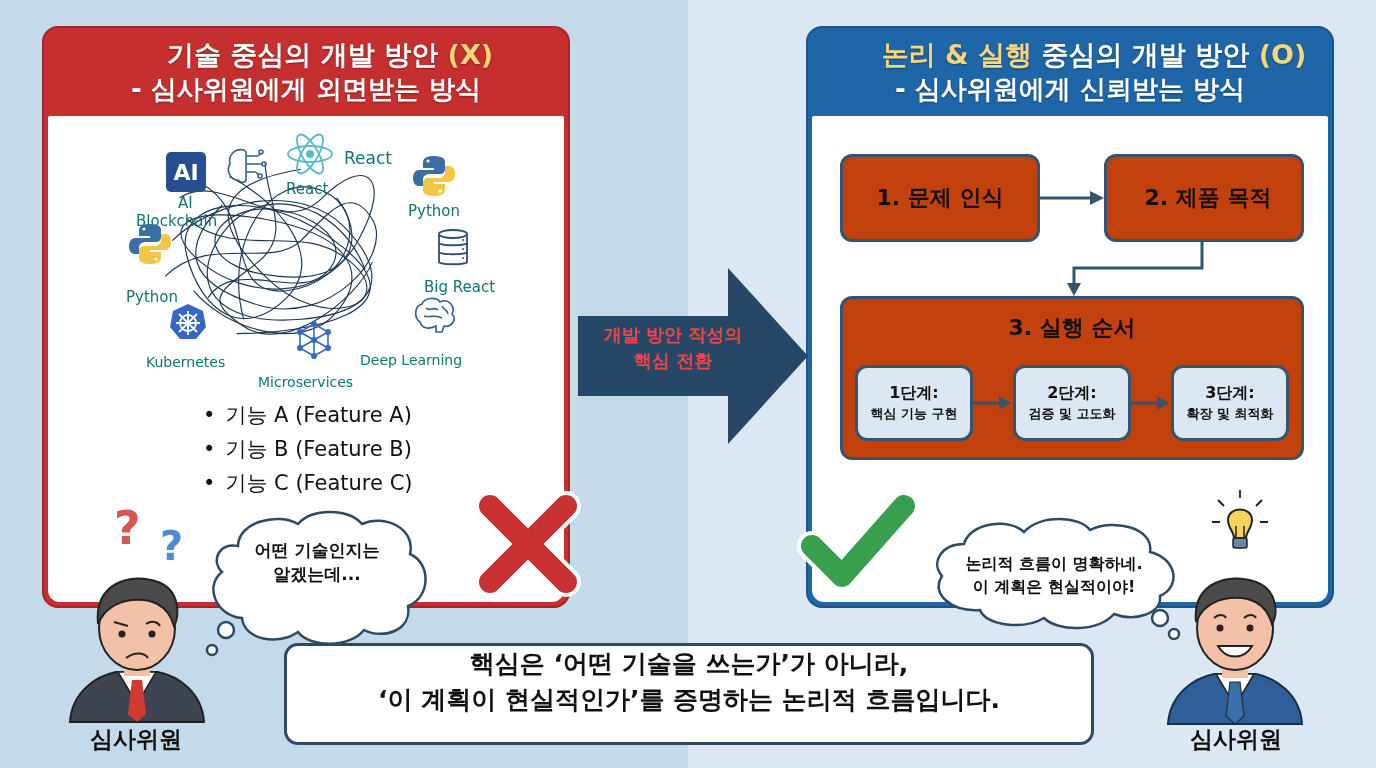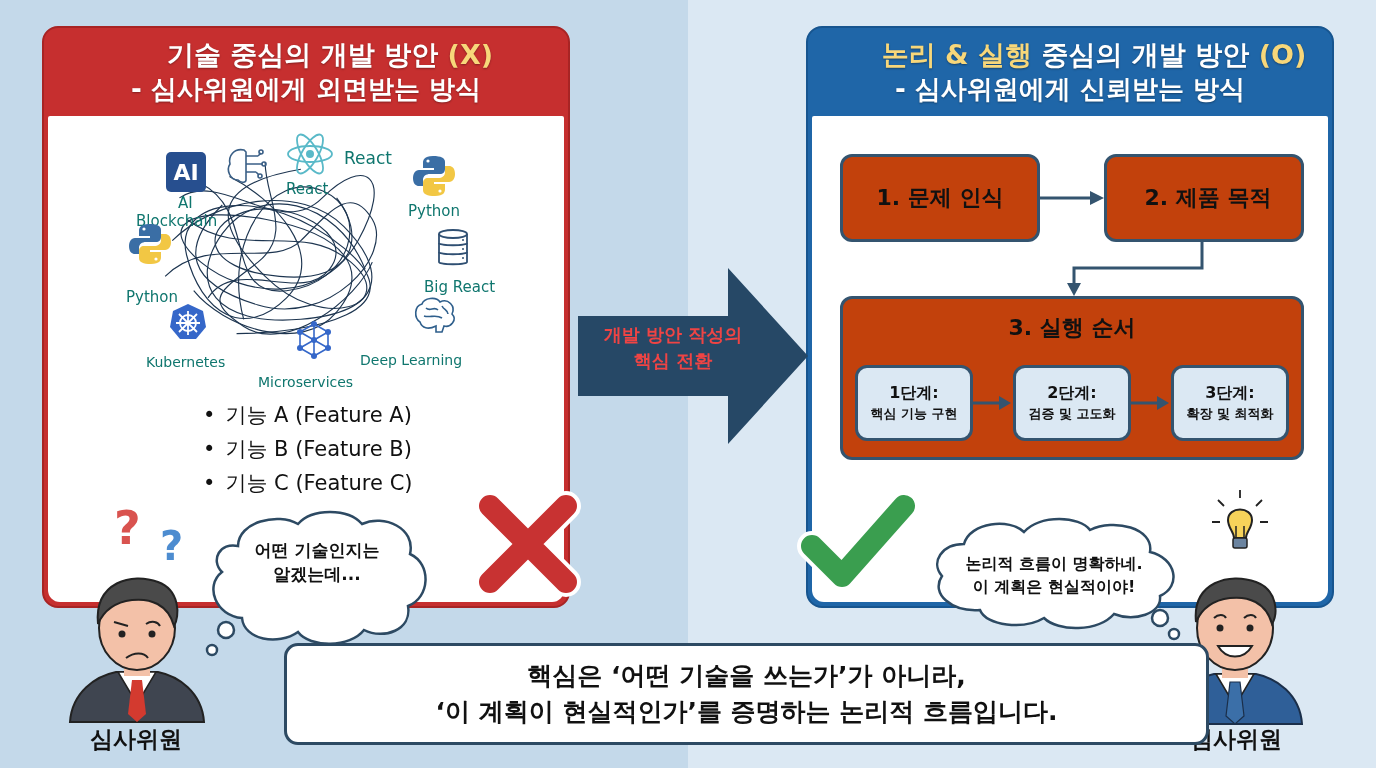--- a/index.html
+++ b/index.html
@@ -61,23 +61,23 @@
     font-weight: bold;
   }
   .step .t { font-size: 16px; line-height: 22px; }
   .step .d { font-size: 13px; line-height: 20px; }
   .exec-title { position: absolute; left: 0; right: 0; top: 14px; text-align: center; font-size: 22px; font-weight: bold; }
 
   
   .bubble-text { position: absolute; text-align: center; font-weight: bold; color: #111; }
 
   .bottom-box {
-    position: absolute; left: 284px; top: 643px; width: 925px; height: 102px;
+    position: absolute; left: 284px; top: 643px; width: 810px; height: 102px;
     background: #fff; border: 3px solid #2d4a63; border-radius: 14px;
-    display: flex; flex-direction: column; align-items: center; justify-content: center;
+    display: flex; flex-direction: column; align-items: center; justify-content: flex-start;
     font-size: 25px; font-weight: bold; line-height: 36px; color: #111;
   }
   .person-label { position: absolute; font-size: 23px; font-weight: bold; color: #111; text-align: center; width: 140px; }
 </style>
 </head>
 <body>
 
 <div class="panel panel-left">
   <div class="panel-head">
     <div class="l1"><span>기술 중심의 개발 방안 </span><span class="hl">(X)</span></div>

